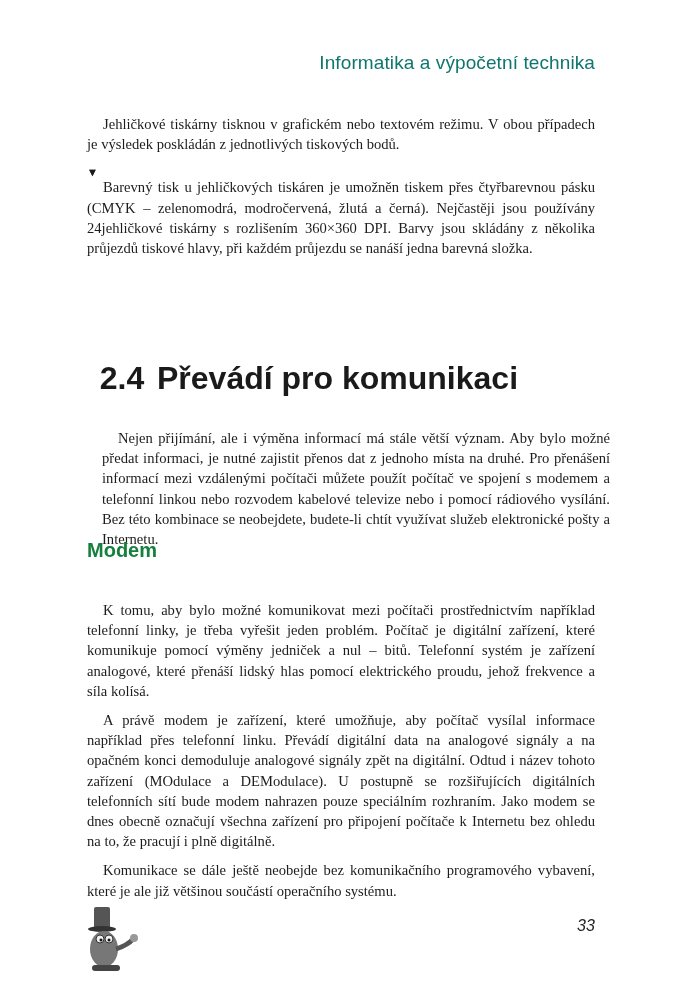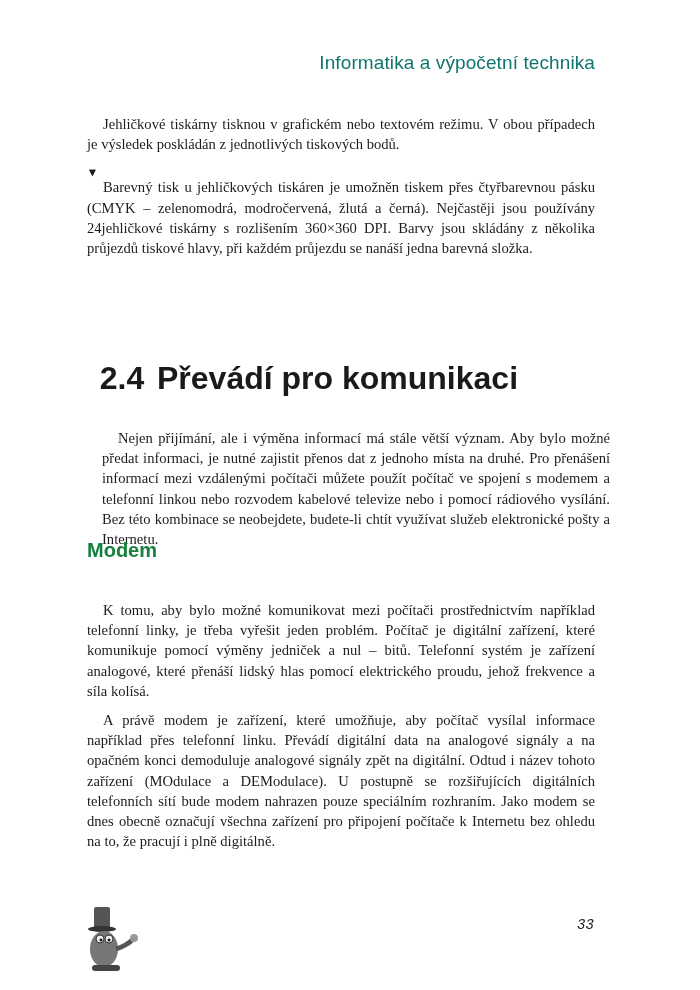--- a/index.html
+++ b/index.html
@@ -5,21 +5,21 @@
   html, body { margin:0; padding:0; background:#ffffff; }
   body { width:700px; height:990px; position:relative; overflow:hidden; color:#1a1a1a; }
   .running-head { position:absolute; top:52px; right:105px; font-family:"Liberation Sans", sans-serif; font-size:19px; color:#0f766e; letter-spacing:0.1px; }
   .text { position:absolute; left:87px; width:508px; font-family:"Liberation Serif", serif; font-size:14.6px; line-height:20.2px; text-align:justify; color:#1c1c1c; }
   .p { margin:0; text-indent:16px; }
   .bullet { position:relative; padding-left:16px; margin:0; }
   .bullet .tri { position:absolute; left:0; top:0; font-size:11px; line-height:20.2px; }
   .h2 { position:absolute; left:87px; top:360px; font-family:"Liberation Sans", sans-serif; font-weight:bold; font-size:32px; color:#1a1a1a; margin:0; }
   .h2 .num { display:inline-block; width:70px;text-align:center; }
   .h3 { position:absolute; left:87px; top:539px; font-family:"Liberation Sans", sans-serif; font-weight:bold; font-size:20px; color:#15803d; margin:0; }
-  .page-num { position:absolute; top:917px; left:577px; font-family:Liberation Mono, monospace; font-style:italic; font-size:14px; color:#222; }
+  .page-num { position:absolute; top:917px; left:577px; font-family:Liberation Sans, sans-serif; font-style:italic; font-size:16px; color:#222; }
   .mascot { position:absolute; left:78px; top:905px; width:70px; height:80px; }
 </style>
 </head>
 <body>
 
 <div class="running-head">Informatika a výpočetní technika</div>
 
 <div class="text" style="top:114px;">
   <p class="p">Jehličkové tiskárny tisknou v grafickém nebo textovém režimu. V obou případech je výsledek poskládán z jednotlivých tiskových bodů.</p>
   <p class="bullet" style="margin-top:8px;">
@@ -37,20 +37,21 @@
 
 <div class="text" style="top:428px;margin-left:15px;">
   <p class="p">Nejen přijímání, ale i výměna informací má stále větší význam. Aby bylo možné předat informaci, je nutné zajistit přenos dat z jednoho místa na druhé. Pro přenášení informací mezi vzdálenými počítači můžete použít počítač ve spojení s modemem a telefonní linkou nebo rozvodem kabelové televize nebo i pomocí rádiového vysílání. Bez této kombinace se neobejdete, budete-li chtít využívat služeb elektronické pošty a Internetu.</p>
 </div>
 
 <h3 class="h3">Modem</h3>
 
 <div class="text" style="top:600px;">
   <p class="p">K tomu, aby bylo možné komunikovat mezi počítači prostřednictvím například telefonní linky, je třeba vyřešit jeden problém. Počítač je digitální zařízení, které komunikuje pomocí výměny jedniček a nul – bitů. Telefonní systém je zařízení analogové, které přenáší lidský hlas pomocí elektrického proudu, jehož frekvence a síla kolísá.</p>
   <p class="p" style="margin-top:9px;">A právě modem je zařízení, které umožňuje, aby počítač vysílal informace například přes telefonní linku. Převádí digitální data na analogové signály a na opačném konci demoduluje analogové signály zpět na digitální. Odtud i název tohoto zařízení (MOdulace a DEModulace). U postupně se rozšiřujících digitálních telefonních sítí bude modem nahrazen pouze speciálním rozhraním. Jako modem se dnes obecně označují všechna zařízení pro připojení počítače k Internetu bez ohledu na to, že pracují i plně digitálně.</p>
+  <p class="p" style="margin-top:9px;">Komunikace se dále ještě neobejde bez komunikačního programového vybavení, které je ale již většinou součástí operačního systému.</p>
 </div>
 
 <div class="mascot">
   <svg width="70" height="80" viewBox="0 0 70 80">
     <rect x="16" y="2" width="16" height="22" fill="#555" rx="2"></rect>
     <ellipse cx="24" cy="24" rx="14" ry="3" fill="#333"></ellipse>
     <ellipse cx="26" cy="44" rx="14" ry="18" fill="#777"></ellipse>
     <circle cx="22" cy="34" r="4" fill="#eee" stroke="#333"></circle>
     <circle cx="31" cy="34" r="4" fill="#eee" stroke="#333"></circle>
     <circle cx="23" cy="35" r="1.5" fill="#111"></circle>

